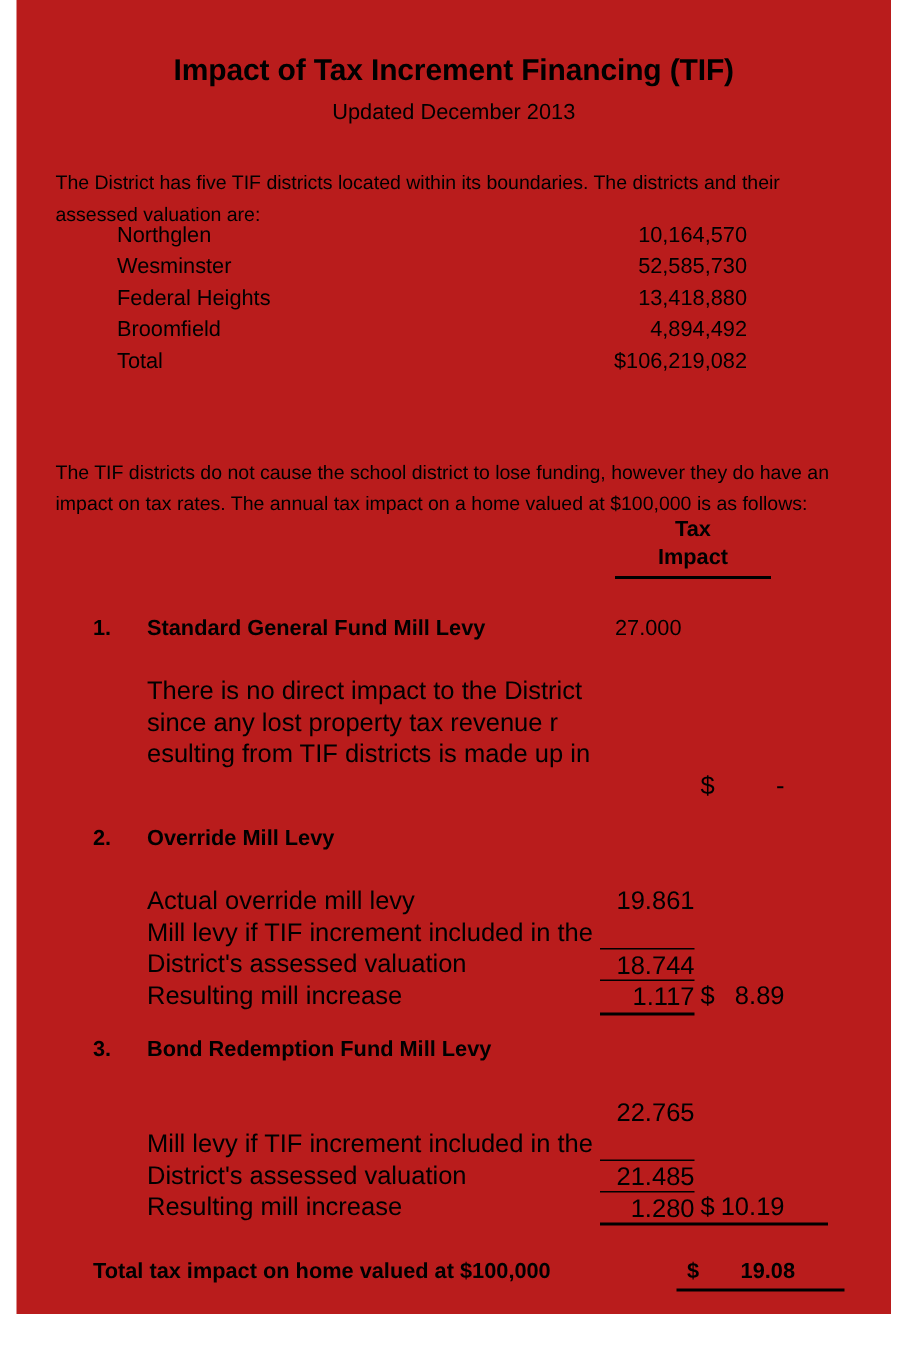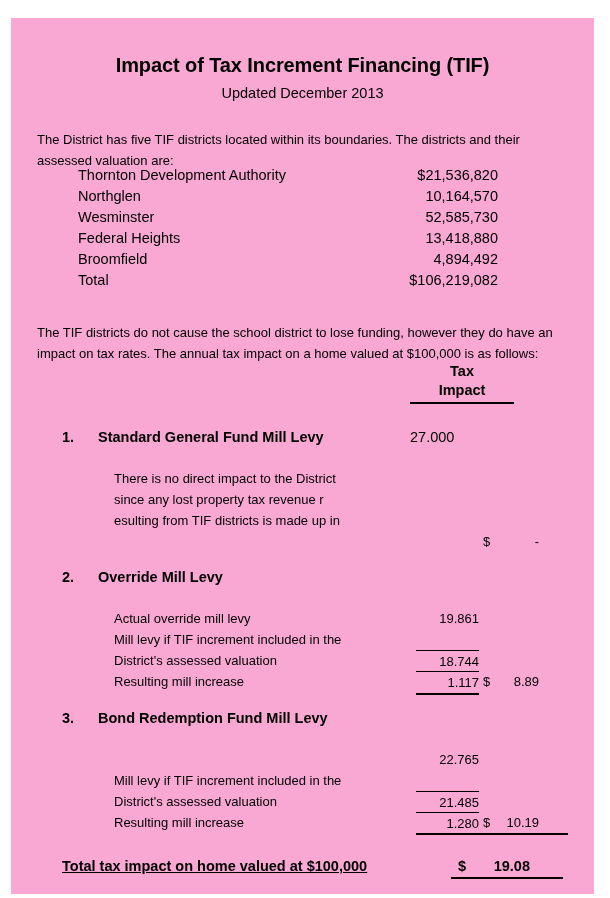--- a/index.html
+++ b/index.html
@@ -11,24 +11,24 @@
   body {
     width: 610px;
     height: 898px;
     font-family: "Liberation Sans", sans-serif;
     color: #000000;
     overflow: hidden;
   }
   .page {
     position: absolute;
     left: 11px;
-    top: 18px;
+    top: 0;
     width: 583px;
     height: 876px;
-    background: #f9a8d4;
+    background: #b91c1c;
     box-sizing: border-box;
   }
 
   
   .doc-title {
     text-align: center;
     font-size: 20px;
     font-weight: bold;
     letter-spacing: -0.1px;
     margin: 36px 0 0 0;
@@ -123,23 +123,22 @@
   }
 
   
   .detail {
     position: relative;
     margin-top: 18px;
   }
   .detail-row {
     position: relative;
     height: 21px;
-    font-size: 13px;
+    font-size: 17px;
     line-height: 21px;
-    margin-left: 16px;
   }
   .dr-label {
     position: absolute;
     left: 87px;
     top: 0;
     white-space: nowrap;
   }
   .dr-mill {
     position: absolute;
     left: 389px;
@@ -182,21 +181,20 @@
     height: 22px;
     font-size: 14.5px;
     font-weight: bold;
     line-height: 22px;
   }
   .total-label {
     position: absolute;
     left: 51px;
     top: 0;
     white-space: nowrap;
-    text-decoration: underline;
   }
   .total-dollar {
     position: absolute;
     left: 447px;
     top: 0;
     width: 12px;
   }
   .total-amount {
     position: absolute;
     left: 459px;
@@ -217,24 +215,20 @@
 <body>
 
 <div class="page">
 
   <h1 class="doc-title">Impact of Tax Increment Financing (TIF)</h1>
   <h2 class="doc-subtitle">Updated December 2013</h2>
 
   <p class="para" id="intro-para">The District has five TIF districts located within its boundaries. The districts and their assessed valuation are:</p>
 
   <div class="district-list">
-    <div class="district-row">
-      <span class="d-name">Thornton Development Authority</span>
-      <span class="d-value">$21,536,820</span>
-    </div>
     <div class="district-row">
       <span class="d-name">Northglen</span>
       <span class="d-value">10,164,570</span>
     </div>
     <div class="district-row">
       <span class="d-name">Wesminster</span>
       <span class="d-value">52,585,730</span>
     </div>
     <div class="district-row">
       <span class="d-name">Federal Heights</span>

